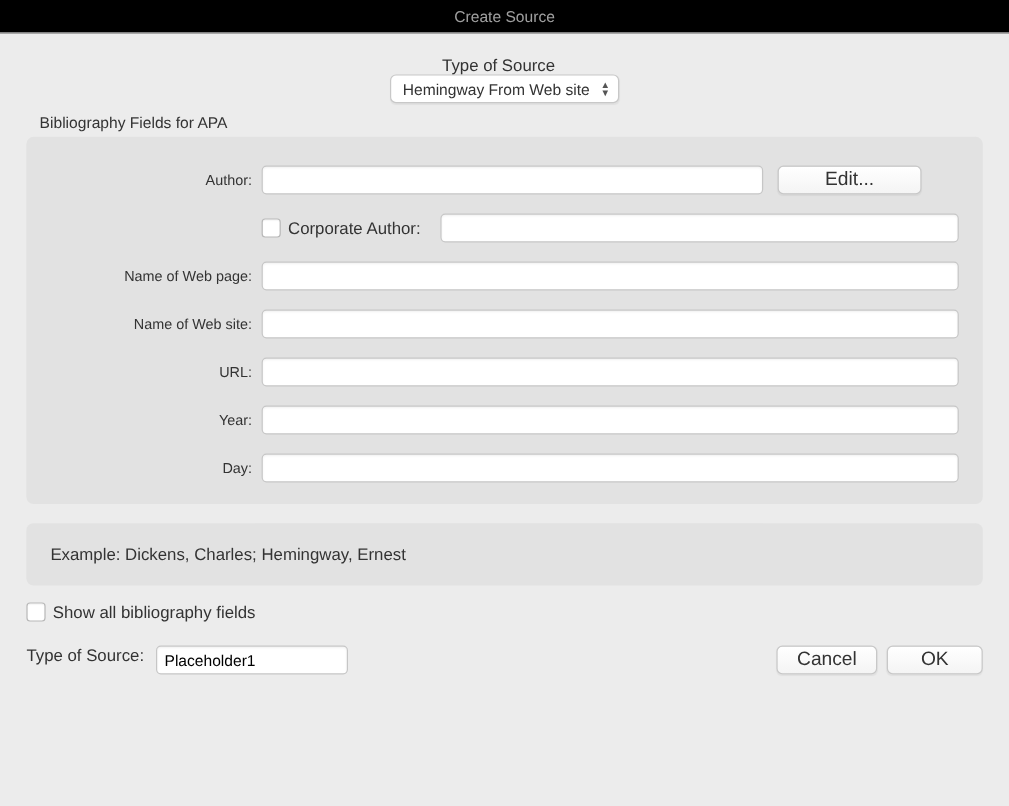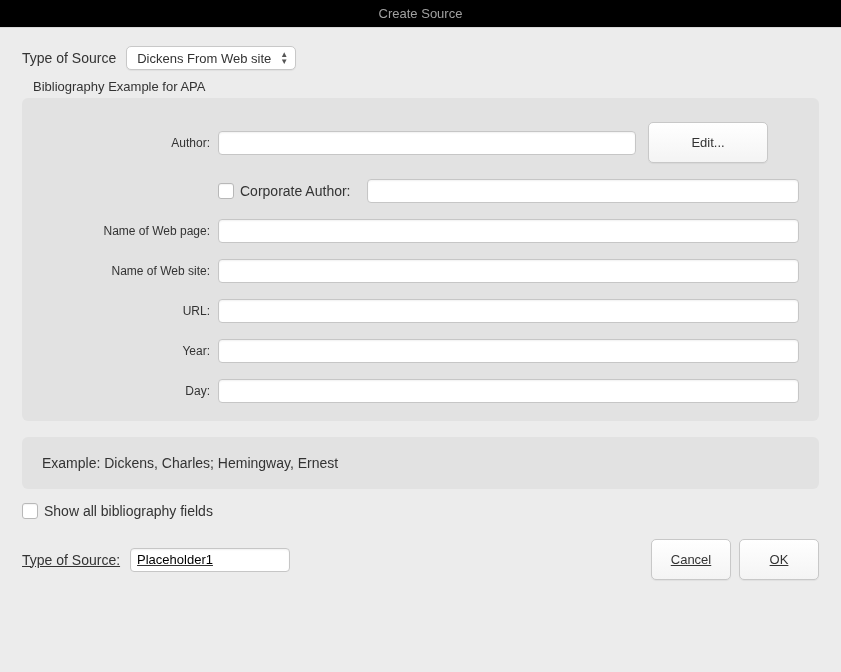--- a/index.html
+++ b/index.html
@@ -25,20 +25,21 @@
       background: #000000;
       border-bottom: 1px solid #d8d8d8;
     }
     .content {
       padding: 18px 22px 18px 22px;
     }
     .row {
       display: flex;
       align-items: center;
       margin-bottom: 10px;
+      flex-direction: column;
     }
     .label-main {
       font-size: 14px;
       color: #333;
       margin-right: 10px;
     }
     .select-wrap {
       position: relative;
       display: inline-flex;
       align-items: center;
@@ -105,25 +106,25 @@
       border-radius: 4px;
       background: #fff;
       padding: 0 6px;
       font-size: 13px;
       box-shadow: inset 0 1px 2px rgba(0,0,0,0.06);
     }
     .text-input.flex {
       flex: 1;
     }
     .btn {
-      height: 41px;
+      height: 24px;
       border: 1px solid #c8c8c8;
       border-radius: 5px;
       background: linear-gradient(#ffffff, #f4f4f4);
-      font-size: 13px;
+      font-size: 16px;
       color: #333;
       padding: 0 16px;
       cursor: pointer;
       display: inline-flex;
       align-items: center;
       justify-content: center;
       box-shadow: 0 1px 1px rgba(0,0,0,0.05);
     }
     .btn.wide {
       min-width: 120px;
@@ -165,23 +166,21 @@
     }
     .show-all-row {
       display: flex;
       align-items: center;
       margin-top: 14px;
       font-size: 14px;
       color: #333;
     }
     .footer-row {
       display: flex;
-      align-items: center;
       margin-top: 20px;
-      text-decoration: underline;
     }
     .footer-label {
       font-size: 14px;
       color: #333;
       margin-right: 10px;
     }
     .footer-input {
       width: 160px;
     }
     .footer-spacer {
@@ -202,30 +201,30 @@
 </head>
 <body>
 
 <div class="titlebar">Create Source</div>
 
 <div class="content">
 
   <div class="row">
     <span class="label-main">Type of Source</span>
     <div class="select-wrap">
-      <span class="sel-text">Dickens From Web site</span>
+      <span class="sel-text">Hemingway From Web site</span>
       <span class="arrows">
         <span>▲</span>
           <span>▼</span>
       </span>
     </div>
   </div>
 
   <div class="fieldset">
-    <div class="legend">Bibliography Example for APA</div>
+    <div class="legend">Bibliography Fields for APA</div>
 
     <div class="field-row">
       <div class="fld-label">Author:</div>
       <input type="text" class="text-input author-input" value="" style="">
       <div class="edit-gap"></div>
       <button class="btn wide">Edit...</button>
     </div>
 
     <div class="corp-row">
       <div class="corp-spacer"></div>

